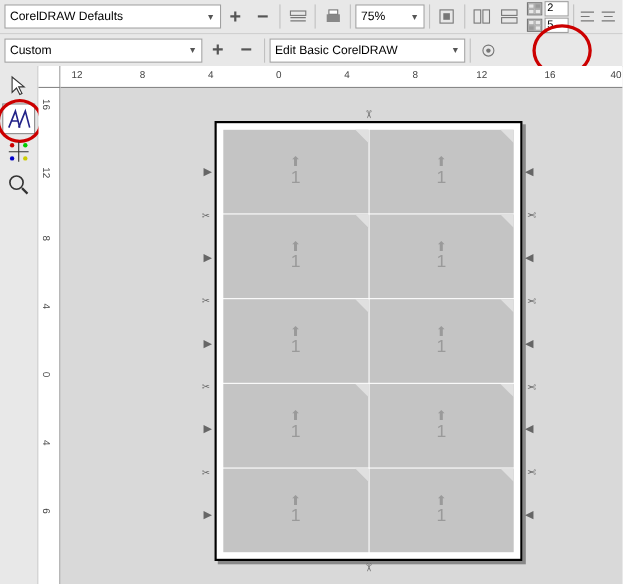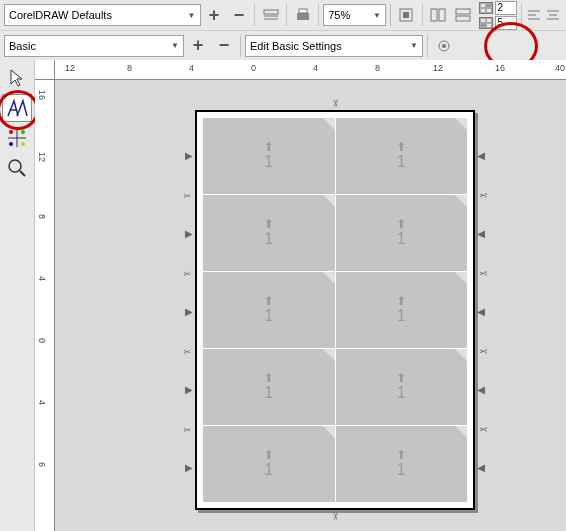--- a/index.html
+++ b/index.html
@@ -121,28 +121,28 @@
           <line x1="1" y1="3" x2="13" y2="3" stroke="#777"></line>
           <line x1="3" y1="7" x2="11" y2="7" stroke="#777"></line>
           <line x1="1" y1="11" x2="13" y2="11" stroke="#777"></line>
         </svg>
   </div>
   <div class="circle-red" style="left:484px;top:22px;width:54px;height:48px"></div>
 </div>
 
 <div class="bar bar2">
   <div class="combo" style="width:180px">
-    <span>Basic</span>
+    <span>Custom</span>
     <span class="arrow">▼</span>
   </div>
   <div class="btn" style="font-size:18px;font-weight:bold">+</div>
   <div class="btn" style="font-size:18px;font-weight:bold">−</div>
   <span class="sep"></span>
   <div class="combo" style="width:178px">
-    <span>Edit Basic Settings</span>
+    <span>Edit Basic CorelDRAW</span>
     <span class="arrow">▼</span>
   </div>
   <span class="sep"></span>
   <div class="btn">
     <svg width="16" height="16">
           <circle cx="8" cy="8" r="5" fill="none" stroke="#777"></circle>
           <circle cx="8" cy="8" r="2" fill="#777"></circle>
         </svg>
   </div>
 </div>

